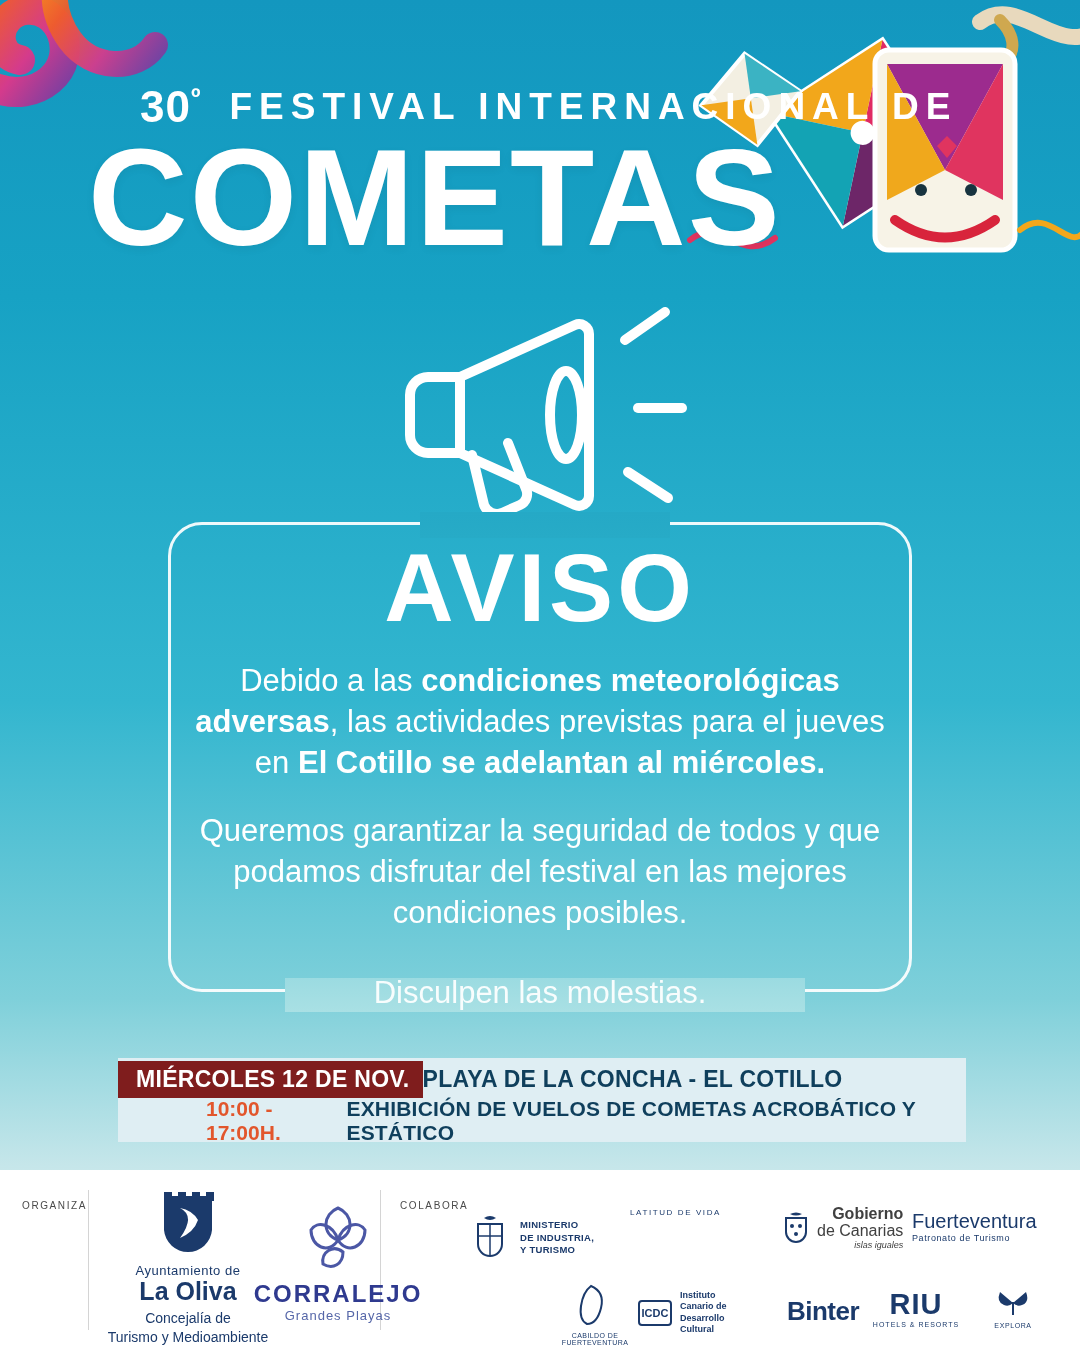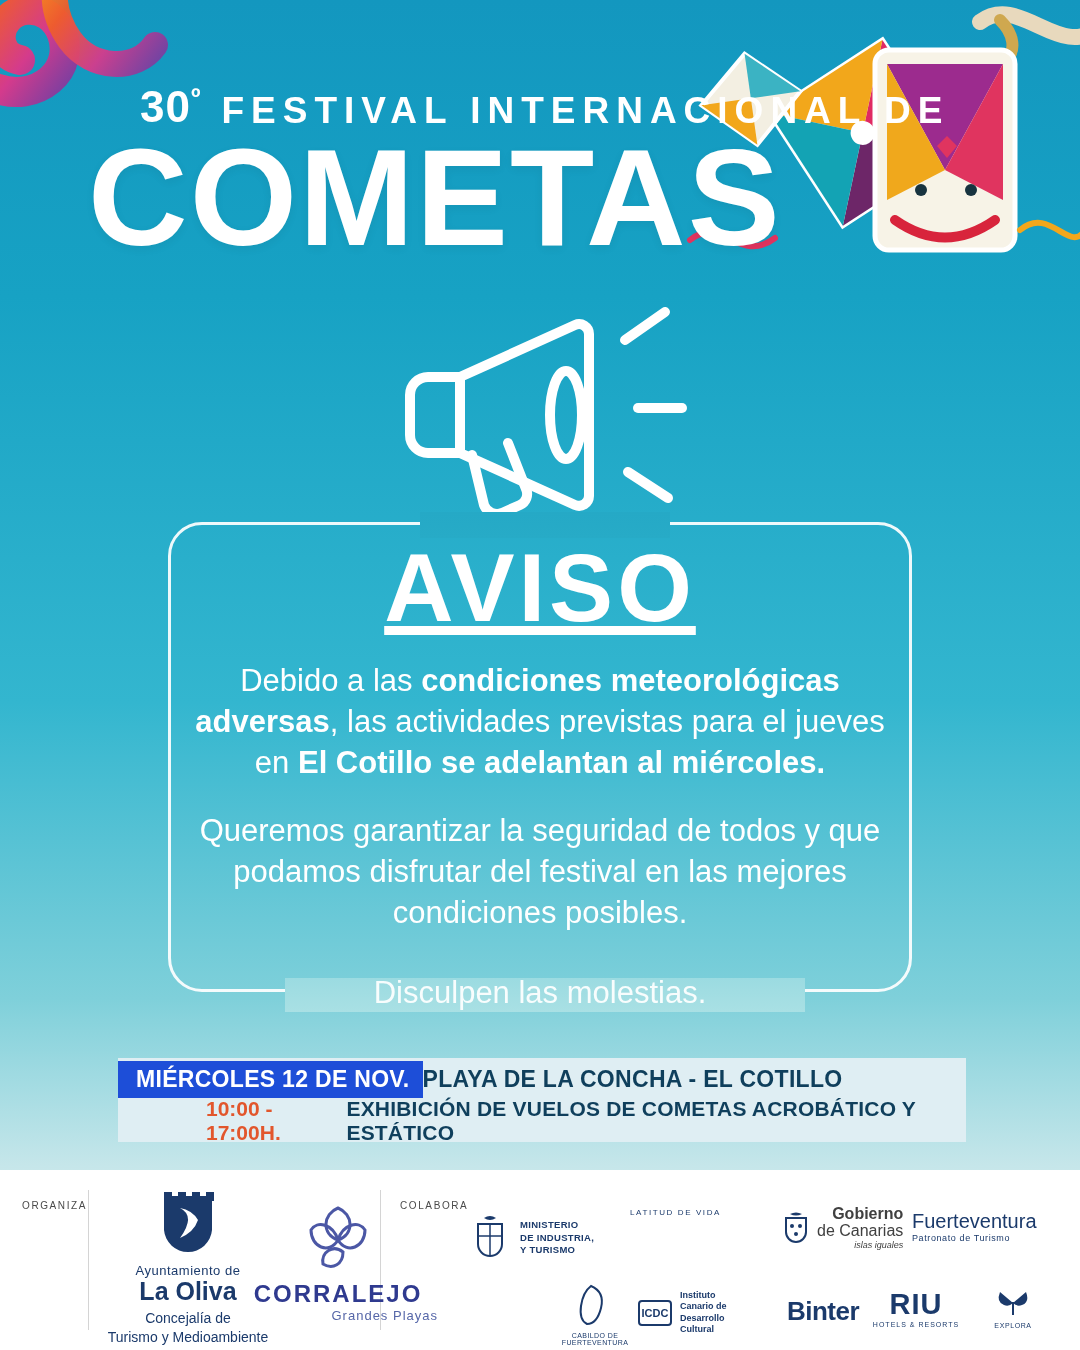--- a/index.html
+++ b/index.html
@@ -17,21 +17,21 @@
 
   
   .top-band { position: absolute; top: 0; left: 0; width: 1080px; height: 300px; }
 
   
   .swirl { position: absolute; left: -60px; top: -70px; width: 300px; height: 260px; }
 
   
   .fest-line {
     position: absolute; left: 140px; top: 82px;
-    display: flex; align-items: flex-end; gap: 20px;
+    display: flex; align-items: center; gap: 28px;
   }
   .num30 {
     color: #ffffff; font-size: 44px; font-weight: bold; letter-spacing: 1px;
     font-family: "Liberation Sans", sans-serif;
   }
   .num30 .sup { font-size: 26px; vertical-align: super; }
   .fest-text {
     color: #ffffff; font-size: 37px; font-weight: bold;
     letter-spacing: 7px;
   }
@@ -62,21 +62,20 @@
   }
   .panel-mask-bottom {
     position: absolute; left: 285px; top: 978px; width: 520px; height: 34px;
     background: linear-gradient(180deg,#9bdbe1 0%, #a9e0e4 100%);
   }
   .aviso-title {
     position: absolute; left: 0; top: 540px; width: 1080px;
     text-align: center;
     color: #ffffff; font-size: 96px; font-weight: bold; letter-spacing: 4px;
     line-height: 1;
-    text-decoration: underline;
   }
   .aviso-body {
     position: absolute; left: 180px; top: 660px; width: 720px;
     text-align: center; color: #ffffff;
     font-size: 31px; line-height: 1.33;
   }
   .aviso-body p { margin-bottom: 26px; }
   .aviso-body b { font-weight: bold; }
   .aviso-apology {
     position: absolute; left: 180px; top: 975px; width: 720px;
@@ -86,21 +85,21 @@
 
   
   .schedule {
     position: absolute; left: 118px; top: 1058px;
     width: 848px; height: 84px;
     background: #dfeef3;
     display: flex; flex-direction: column; justify-content: center;
   }
   .sched-row { display: flex; align-items: center; height: 42px; padding-left: 0; }
   .sched-date {
-    background: #1d4ed8; color: #ffffff; font-weight: bold;
+    background: #7f1d1d; color: #ffffff; font-weight: bold;
     font-size: 23px; padding: 5px 13px 5px 18px; letter-spacing: 0.3px;
   }
   .sched-place {
     color: #0f3f5c; font-weight: bold; font-size: 23px; letter-spacing: 0.3px;
   }
   .sched-time { color: #e2562c; font-weight: bold; font-size: 21px; margin-left: 88px; }
   .sched-activity { color: #0f3f5c; font-weight: bold; font-size: 21px; margin-left: 7px; letter-spacing: 0.2px; }
 
   
   .footer { position: absolute; left: 0; top: 1170px; width: 1080px; height: 180px; background: #ffffff; padding-left: 8px; }
@@ -117,21 +116,21 @@
   .la-oliva .shield {
     width: 56px; height: 62px; margin: 0 auto 6px; position: relative;
   }
   .la-oliva .name { font-size: 25px; font-weight: bold; color: #1b3a6b; line-height: 1.05; }
   .la-oliva .name .small { display: block; font-size: 13px; font-weight: normal; letter-spacing: 0.5px;}
   .la-oliva .sub { font-size: 14px; color: #1b3a6b; line-height: 1.35; margin-top: 5px; }
 
   .corralejo { left: 238px; top: 30px; width: 200px; }
   .corralejo .flower { width: 78px; height: 72px; margin: 0 auto 4px; }
   .corralejo .name { font-size: 24px; font-weight: bold; letter-spacing: 2px; color: #2f3a8f; }
-  .corralejo .sub { font-size: 13px; color: #5566a8; letter-spacing: 1px; text-align: right; }
+  .corralejo .sub { font-size: 13px; color: #5566a8; letter-spacing: 1px; }
 
   .ministerio { left: 470px; top: 44px; width: 160px; display: flex; align-items: center; gap: 10px; }
   .ministerio .crest { width: 40px; height: 48px; flex: none; }
   .ministerio .txt { font-size: 9.5px; text-align: left; color: #1b3a6b; line-height: 1.3; font-weight: bold; letter-spacing: .3px;}
 
   .islas { left: 630px; top: 38px; width: 170px; }
   .islas .name { font-size: 22px; color: #1b3a6b; line-height: 1; font-weight: normal; }
   .islas .sub { font-size: 8px; letter-spacing: 1.6px; color: #1b3a6b; margin-top: 0;}
 
   .gobcan { left: 782px; top: 36px; width: 180px; display: flex; align-items: center; gap: 7px;}

